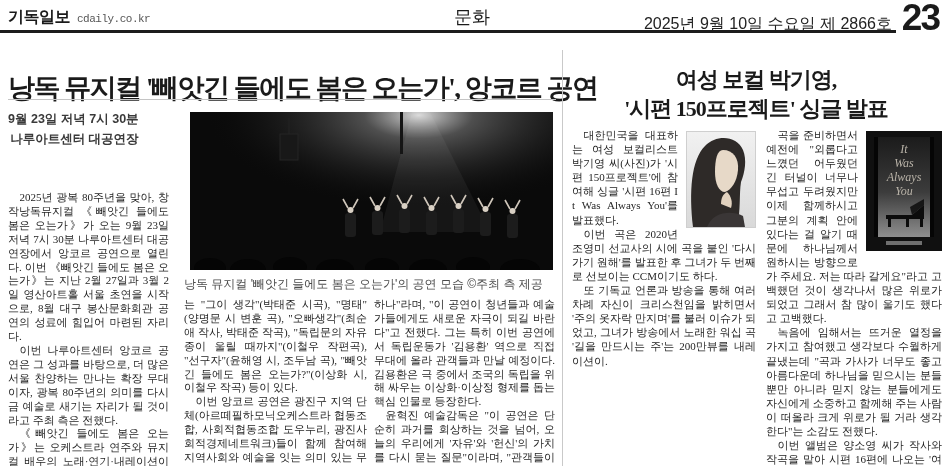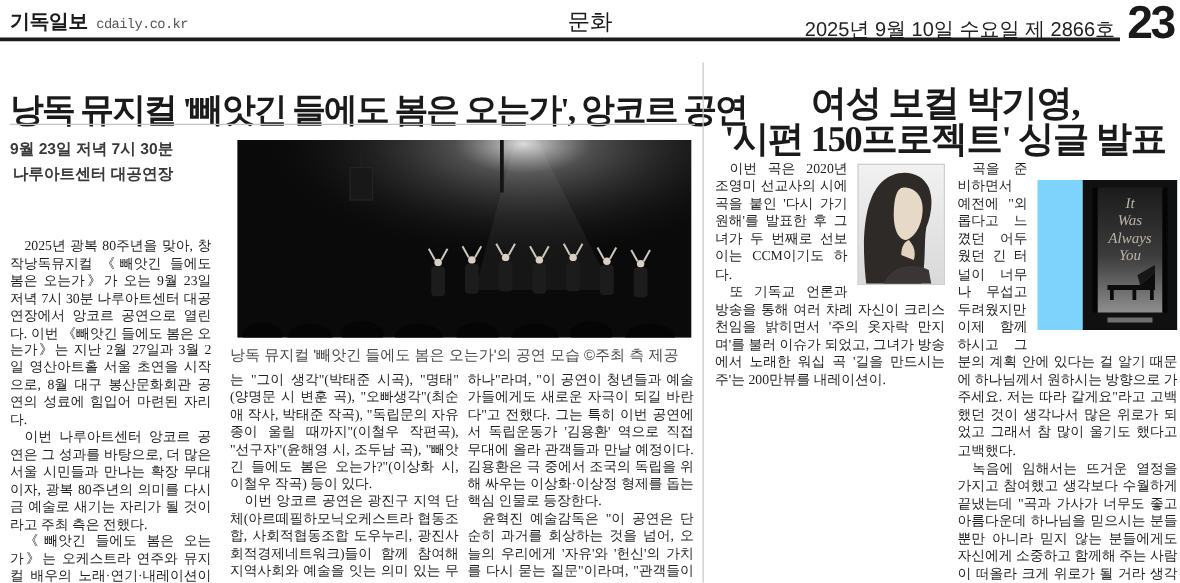--- a/index.html
+++ b/index.html
@@ -29,27 +29,27 @@
   .col p.noind { text-indent:0; }
   .lcol { font-size:11px; line-height:13.9px; }
   #lcol1 { left:8px;   top:160px; width:161px; height:306px;margin-top:31px; }
   #lcol2 { left:184px; top:298px; width:183px; height:168px; }
   #lcol3 { left:374px; top:298px; width:181px; height:168px; }
 
   
   .divider-v { left:562px; top:50px; width:1px; height:416px; background:#c9c9c9; }
 
   
-  .h1-right { left:572px; top:50px; width:368px; text-align:center; font-size:29px; font-weight:bold; letter-spacing:-1px; line-height:29px; }
+  .h1-right { left:572px; top:50px; width:368px; text-align:center; font-size:22px; font-weight:bold; letter-spacing:-1px; line-height:29px; }
   .rcol { font-size:11px; line-height:14.1px; }
   #rcol1 { left:572px; top:128px; width:184px; height:338px; }
   #rcol2 { left:766px; top:128px; width:176px; height:338px; }
   figure { margin:0; }
   .float-photo { float:right; width:68px;  height:95px;  margin:3px 0 5px 8px; background:#e4e4e4; border:1px solid #cfcfcf; }
-  .float-album { float:right; width:76px; height:120px; margin:16px 0 5px 8px; background:#7dd3fc;padding-left:36px; }
+  .float-album { float:right; width:76px; height:120px; margin:3px 0 5px 8px; background:#7dd3fc; }
   .float-photo svg, .float-album svg { display:block; }
 </style>
 </head>
 <body>
 
 <div>
 
   <header>
     <div class="abs brand">
       <span>기독일보</span><span class="brand-url">cdaily.co.kr</span>
@@ -122,21 +122,21 @@
             <ellipse cx="238" cy="158" rx="19" ry="11"></ellipse>
           <ellipse cx="283" cy="155" rx="17" ry="10"></ellipse>
             <ellipse cx="330" cy="158" rx="20" ry="11"></ellipse>
         </g>
       </svg>
     </figure>
     <figcaption class="abs caption">낭독 뮤지컬 '빼앗긴 들에도 봄은 오는가'의 공연 모습 ©주최 측 제공</figcaption>
 
     <div class="col lcol" id="lcol1">
       <p>2025년 광복 80주년을 맞아, 창작낭독뮤지컬 《빼앗긴 들에도 봄은 오는가》가 오는 9월 23일 저녁 7시 30분 나루아트센터 대공연장에서 앙코르 공연으로 열린다. 이번 《빼앗긴 들에도 봄은 오는가》는 지난 2월 27일과 3월 2일 영산아트홀 서울 초연을 시작으로, 8월 대구 봉산문화회관 공연의 성료에 힘입어 마련된 자리다.</p>
-      <p>이번 나루아트센터 앙코르 공연은 그 성과를 바탕으로, 더 많은 서울 시민들과 만나는 확장 무대이자, 광복 80주년의 의미를 다시금 예술로 새기는 자리가 될 것이라고 주최 측은 전했다.</p>
+      <p>이번 나루아트센터 앙코르 공연은 그 성과를 바탕으로, 더 많은 서울 찬양하는 만나는 확장 무대이자, 광복 80주년의 의미를 다시금 예술로 새기는 자리가 될 것이라고 주최 측은 전했다.</p>
       <p>《빼앗긴 들에도 봄은 오는가》는 오케스트라 연주와 뮤지컬 배우의 노래·연기·내레이션이 어우러진 독창적인 '낭독 뮤지컬' 형식으로 선보인다. 이철우 작곡가의 대본과 작곡 및 편곡, 이승우 감독과 윤혁진 예술감독의 연출이 어우러졌다.</p>
 
     </div>
     <div class="col lcol" id="lcol2">
       <p class="noind">는 "그이 생각"(박태준 시곡), "명태"(양명문 시 변훈 곡), "오빠생각"(최순애 작사, 박태준 작곡), "독립문의 자유종이 울릴 때까지"(이철우 작편곡), "선구자"(윤해영 시, 조두남 곡), "빼앗긴 들에도 봄은 오는가?"(이상화 시, 이철우 작곡) 등이 있다.</p>
       <p>이번 앙코르 공연은 광진구 지역 단체(아르떼필하모닉오케스트라 협동조합, 사회적협동조합 도우누리, 광진사회적경제네트워크)들이 함께 참여해 지역사회와 예술을 잇는 의미 있는 무대로도 마련된다.</p>
 
     </div>
     <div class="col lcol" id="lcol3">
       <p class="noind">하나"라며, "이 공연이 청년들과 예술가들에게도 새로운 자극이 되길 바란다"고 전했다. 그는 특히 이번 공연에서 독립운동가 '김용환' 역으로 직접 무대에 올라 관객들과 만날 예정이다. 김용환은 극 중에서 조국의 독립을 위해 싸우는 이상화·이상정 형제를 돕는 핵심 인물로 등장한다.</p>
@@ -162,20 +162,21 @@
                 <stop offset="1" stop-color="#d9d9d9"></stop>
             </linearGradient>
           </defs>
           <rect width="68" height="95" fill="url(#pbg)"></rect>
           <path d="M6 95 C2 60 4 28 18 14 C30 2 50 4 56 18 C60 28 58 40 54 50 C52 62 54 78 50 95 Z" fill="#2e2a28"></path>
           <path d="M36 18 C46 18 52 26 51 38 C50 50 44 58 38 60 C32 60 28 52 28 40 C28 28 30 18 36 18 Z" fill="#e7d9c8"></path>
           <path d="M40 60 C44 64 46 70 44 76 L34 72 C34 66 36 62 40 60 Z" fill="#e2d2bf"></path>
           <path d="M20 95 C26 80 44 78 56 84 L58 95 Z" fill="#3a3636"></path>
         </svg>
       </figure>
+      <p>대한민국을 대표하는 여성 보컬리스트 박기영 씨(사진)가 '시편 150프로젝트'에 참여해 싱글 '시편 16편 It Was Always You'를 발표했다.</p>
       <p>이번 곡은 2020년 조영미 선교사의 시에 곡을 붙인 '다시 가기 원해'를 발표한 후 그녀가 두 번째로 선보이는 CCM이기도 하다.</p>
       <p>또 기독교 언론과 방송을 통해 여러 차례 자신이 크리스천임을 밝히면서 '주의 옷자락 만지며'를 불러 이슈가 되었고, 그녀가 방송에서 노래한 워십 곡 '길을 만드시는 주'는 200만뷰를 내레이션이.</p>
 
     </div>
 
     <div class="col rcol" id="rcol2">
       <figure class="float-album">
         <svg width="76" height="120" viewBox="0 0 76 120">
           <defs>
             <linearGradient id="abg" x1="0" y1="0" x2="0" y2="1">

